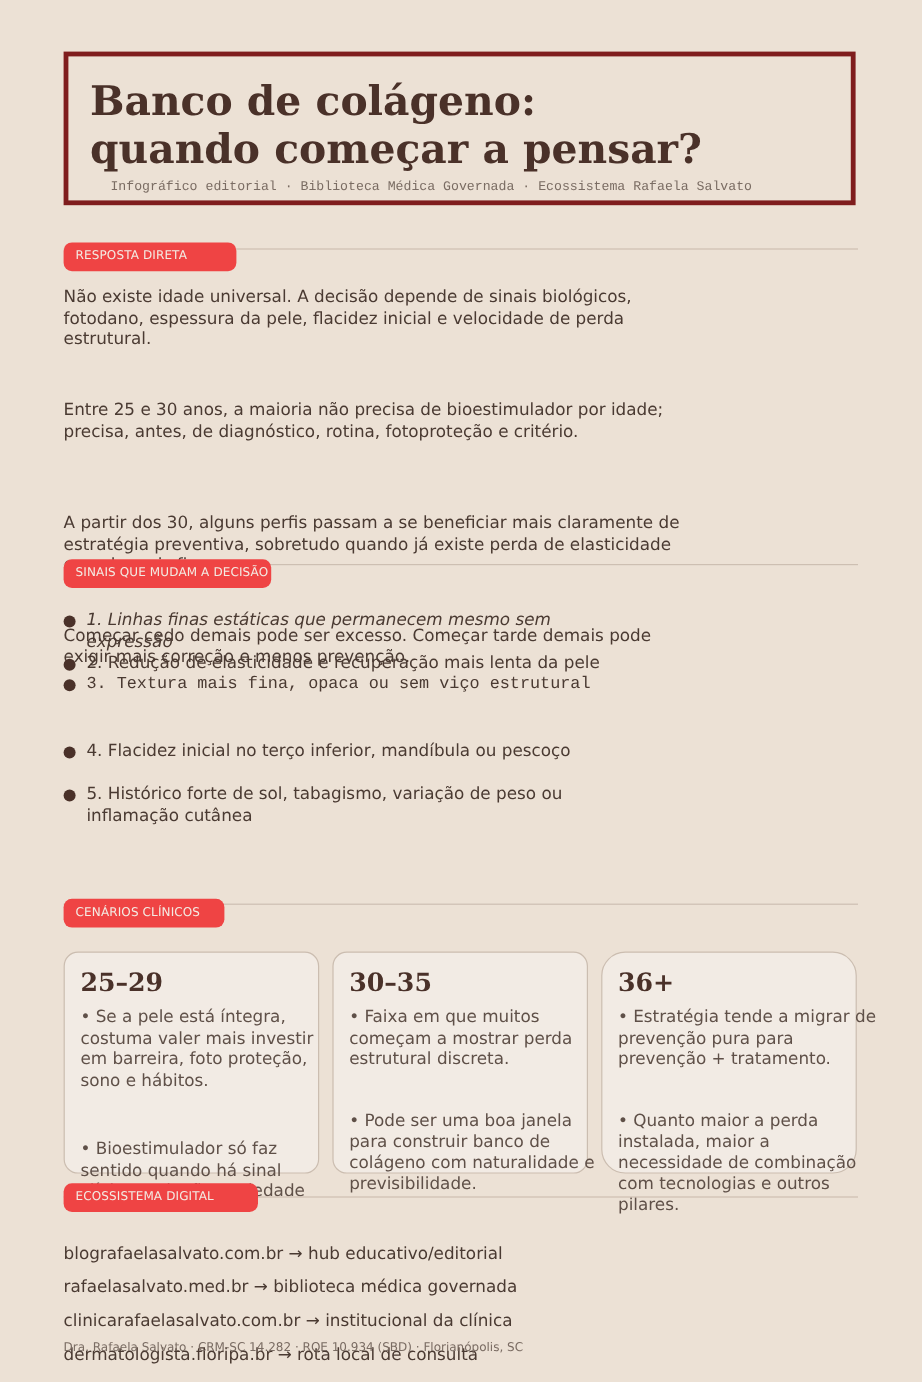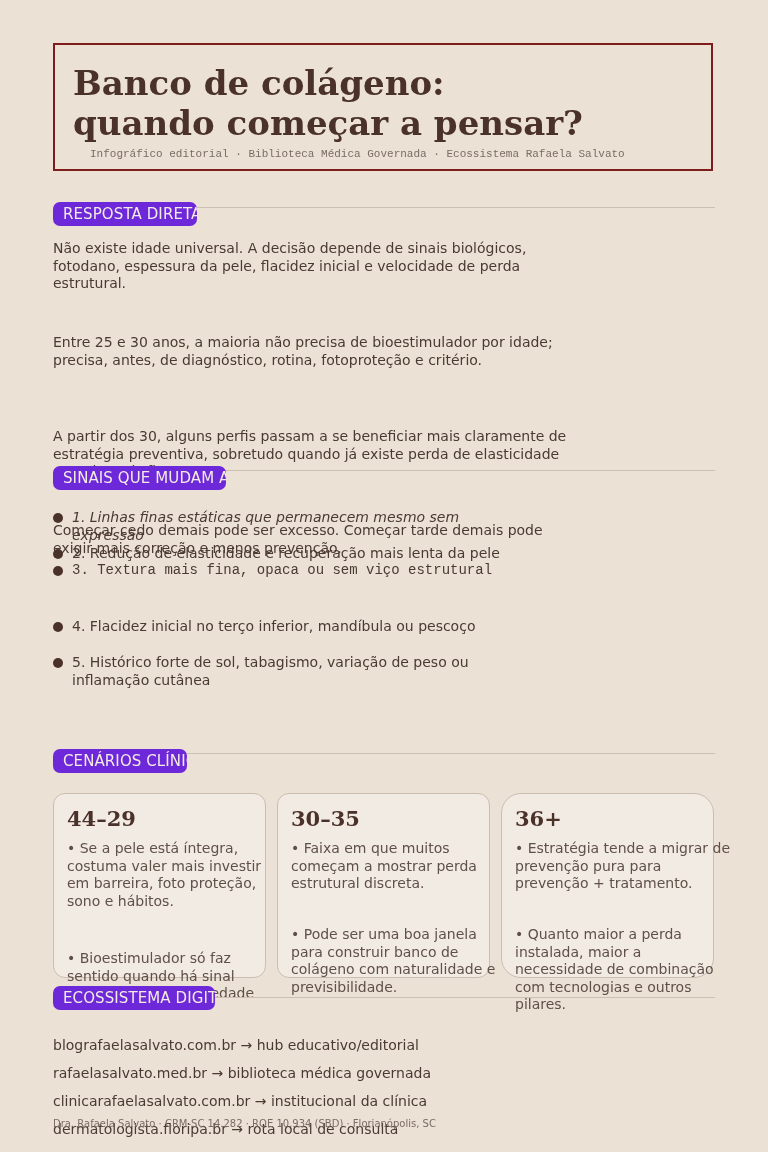--- a/index.html
+++ b/index.html
@@ -4,38 +4,38 @@
   <style>
     html, body { margin: 0; padding: 0; }
     body {
       width: 768px; height: 1152px; overflow: hidden; position: relative;
       background: #ece1d5;
       color: #4a3a32;
       font-family: "DejaVu Sans", sans-serif;
     }
     .header-box {
       position: absolute; left: 53px; top: 43px; width: 660px; height: 128px;
-      border: 2px solid #7f1d1d; box-sizing: border-box;
+      border: 4px solid #7f1d1d; box-sizing: border-box;
     }
     .title {
       position: absolute; left: 18px; top: 18px; margin: 0;
       font-family: "DejaVu Serif", serif; font-weight: bold;
       font-size: 34px; line-height: 40px; color: #4a3129;
     }
     .subtitle {
       position: absolute; left: 35px; top: 103px;
       font-size: 11px; color: #7a6c63; font-family: Liberation Mono, monospace;
     }
     .section-rule {
       position: absolute; left: 53px; width: 662px; height: 1px; background: #cdbfb2;
     }
     .pill {
       position: absolute; left: 53px; height: 24px; padding: 0 10px;
-      background: #6d28d9; color: #f3ebe3; border-radius: 7px;
-      font-size: 15px; line-height: 24px; letter-spacing: 0.1px;
+      background: #ef4444; color: #f3ebe3; border-radius: 7px;
+      font-size: 10px; line-height: 24px; letter-spacing: 0.1px;
       white-space: nowrap; overflow: hidden; box-sizing: border-box; z-index: 2;
     }
     .para {
       position: absolute; left: 53px; margin: 0;
       font-size: 14px; line-height: 17.5px; color: #4a3a32; width: 480px;
     }
     .para.wide { width: 520px; }
     .signal {
       position: absolute; left: 53px; font-size: 14px; line-height: 17.5px;
       color: #4a3a32; width: 470px;
@@ -105,21 +105,21 @@
 </div>
 <div class="signal" style="top:654px;">
   <span class="dot"></span>
   <span class="txt">5. Histórico forte de sol, tabagismo, variação de peso ou inflamação cutânea</span>
 </div>
 
 <div class="section-rule" style="top:753px;"></div>
 <div class="pill" style="top:749px; width:134px;">CENÁRIOS CLÍNICOS</div>
 
 <div class="card" style="left:53px;">
-  <div class="card-title">44–29</div>
+  <div class="card-title">25–29</div>
   <div class="card-bullet" style="top:46px;">• Se a pele está íntegra, costuma valer mais investir em barreira, foto proteção, sono e hábitos.</div>
   <div class="card-bullet" style="top:156px;">• Bioestimulador só faz sentido quando há sinal clínico real, não ansiedade</div>
 </div>
 <div class="card" style="left:277px;">
   <div class="card-title">30–35</div>
   <div class="card-bullet" style="top:46px;">• Faixa em que muitos começam a mostrar perda estrutural discreta.</div>
   <div class="card-bullet" style="top:132px;">• Pode ser uma boa janela para construir banco de colágeno com naturalidade e previsibilidade.</div>
 </div>
 <div class="card" style="left:501px;border-radius:20px;">
   <div class="card-title">36+</div>

